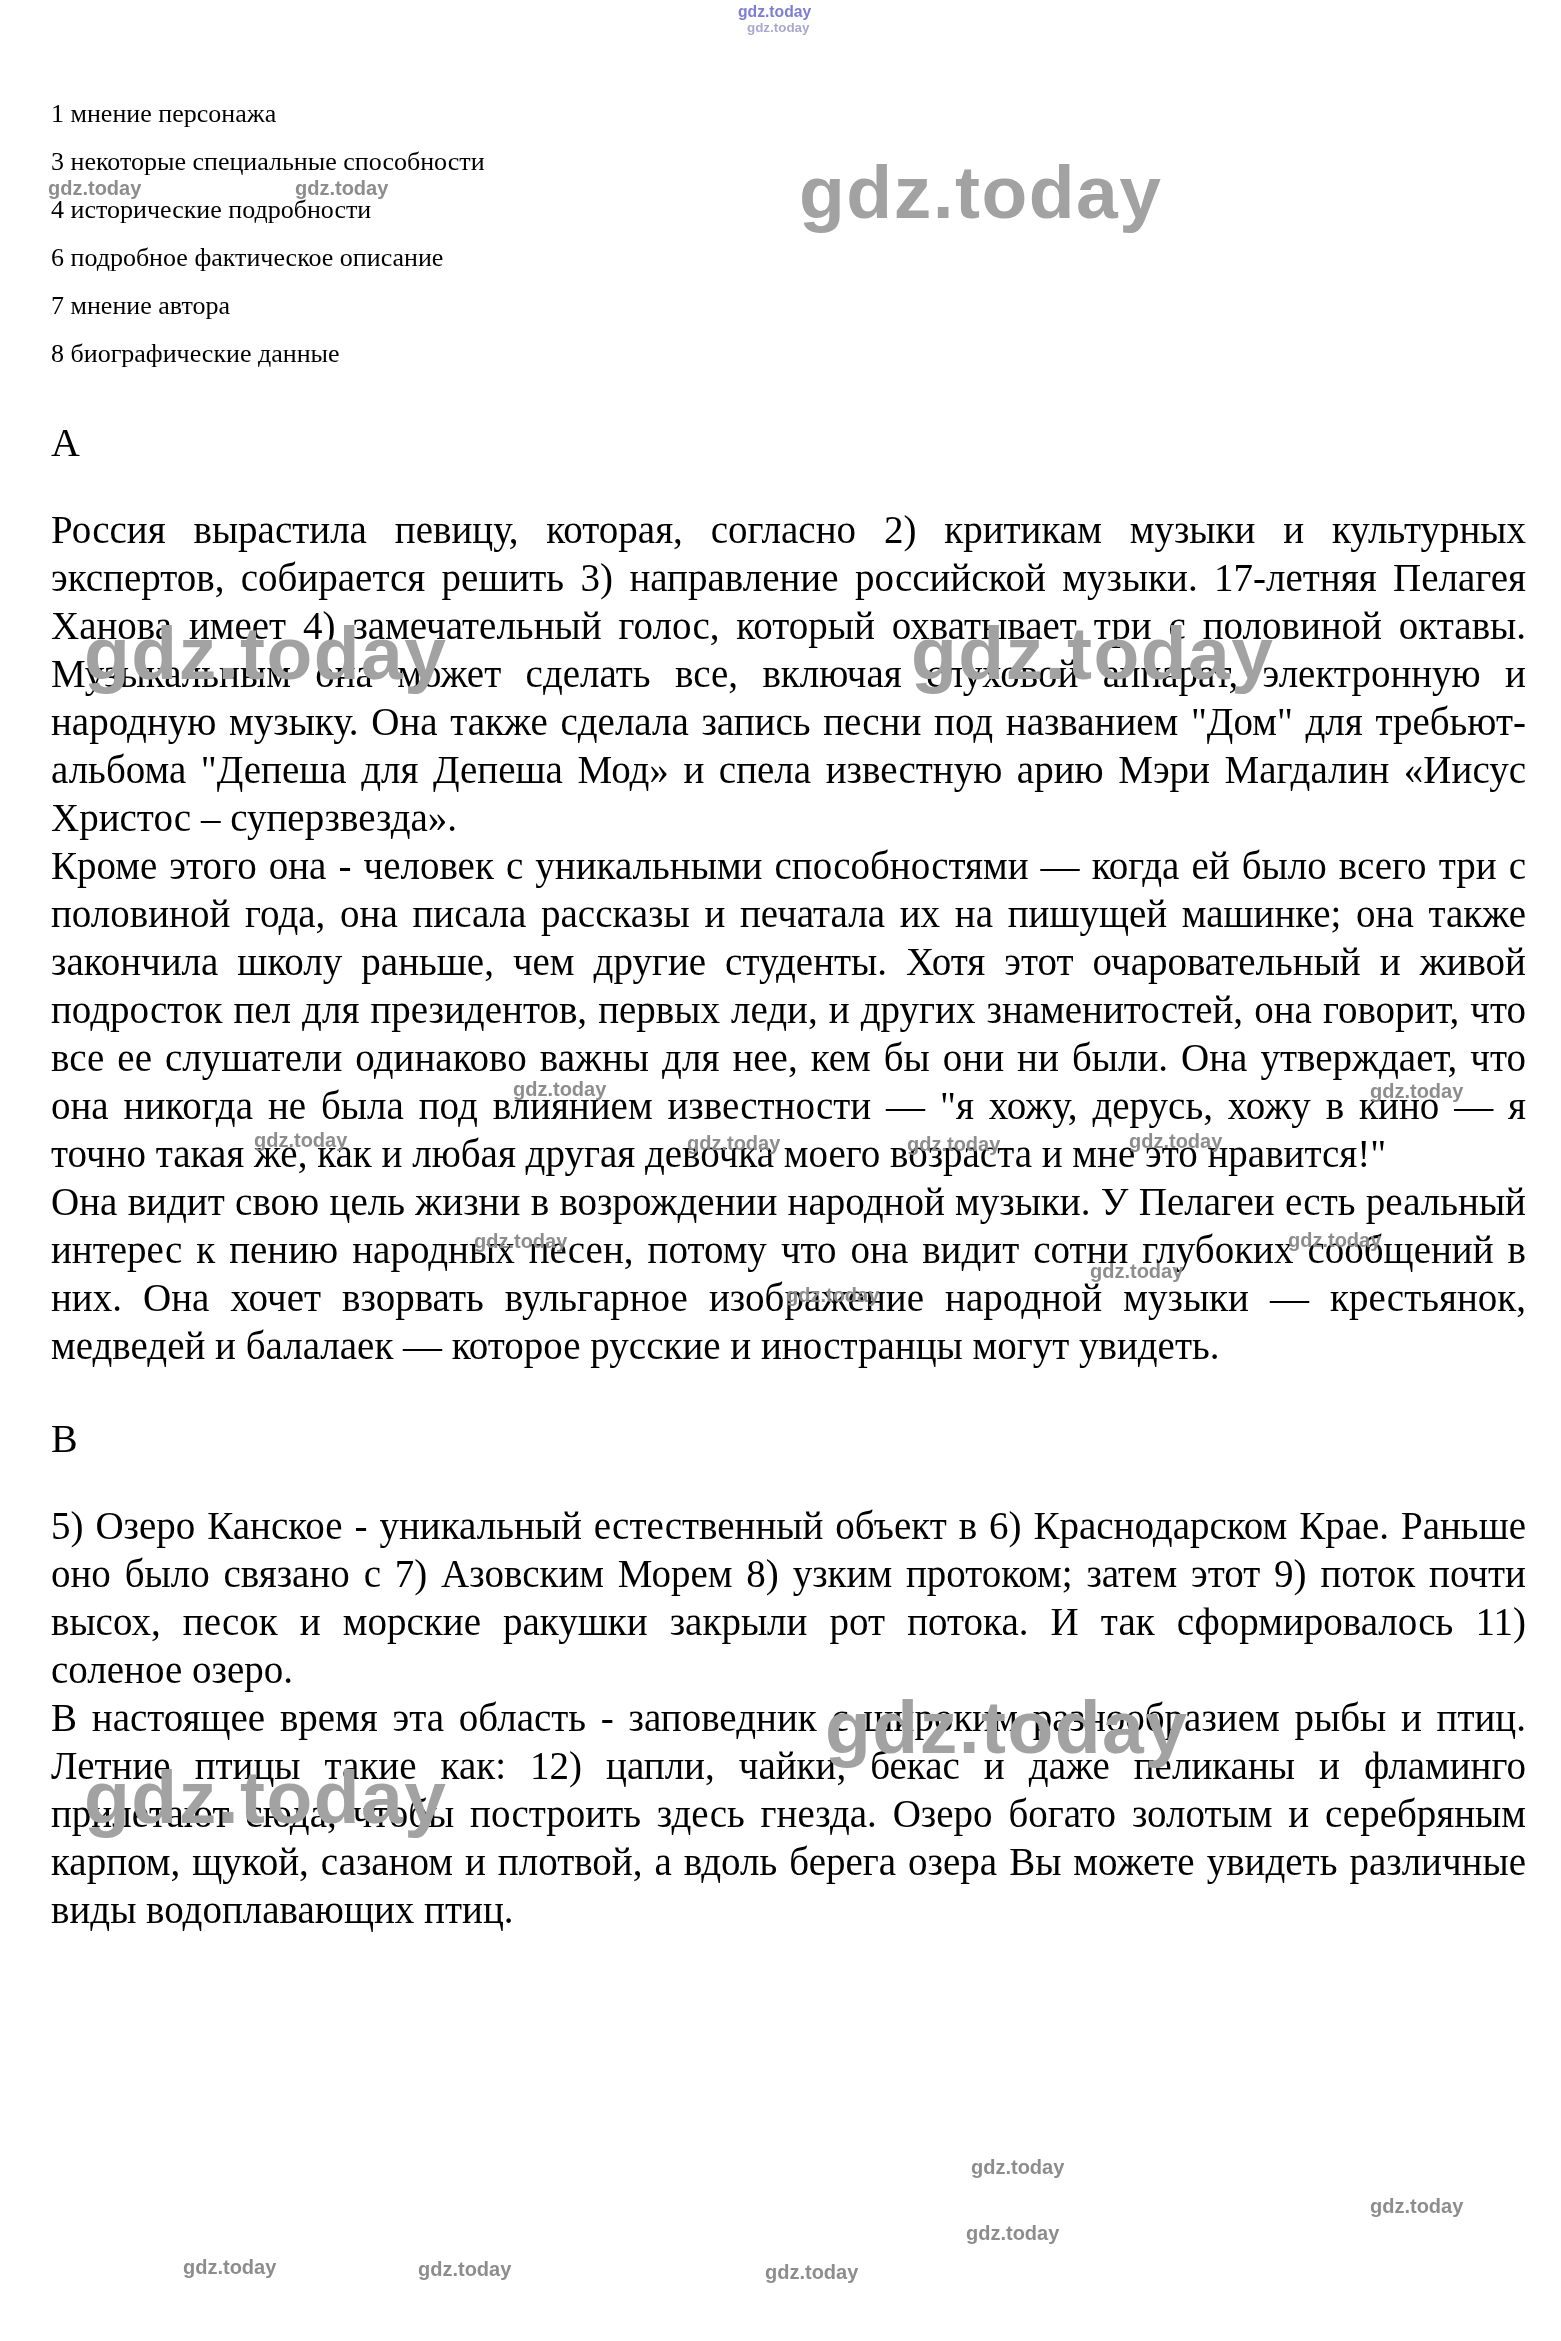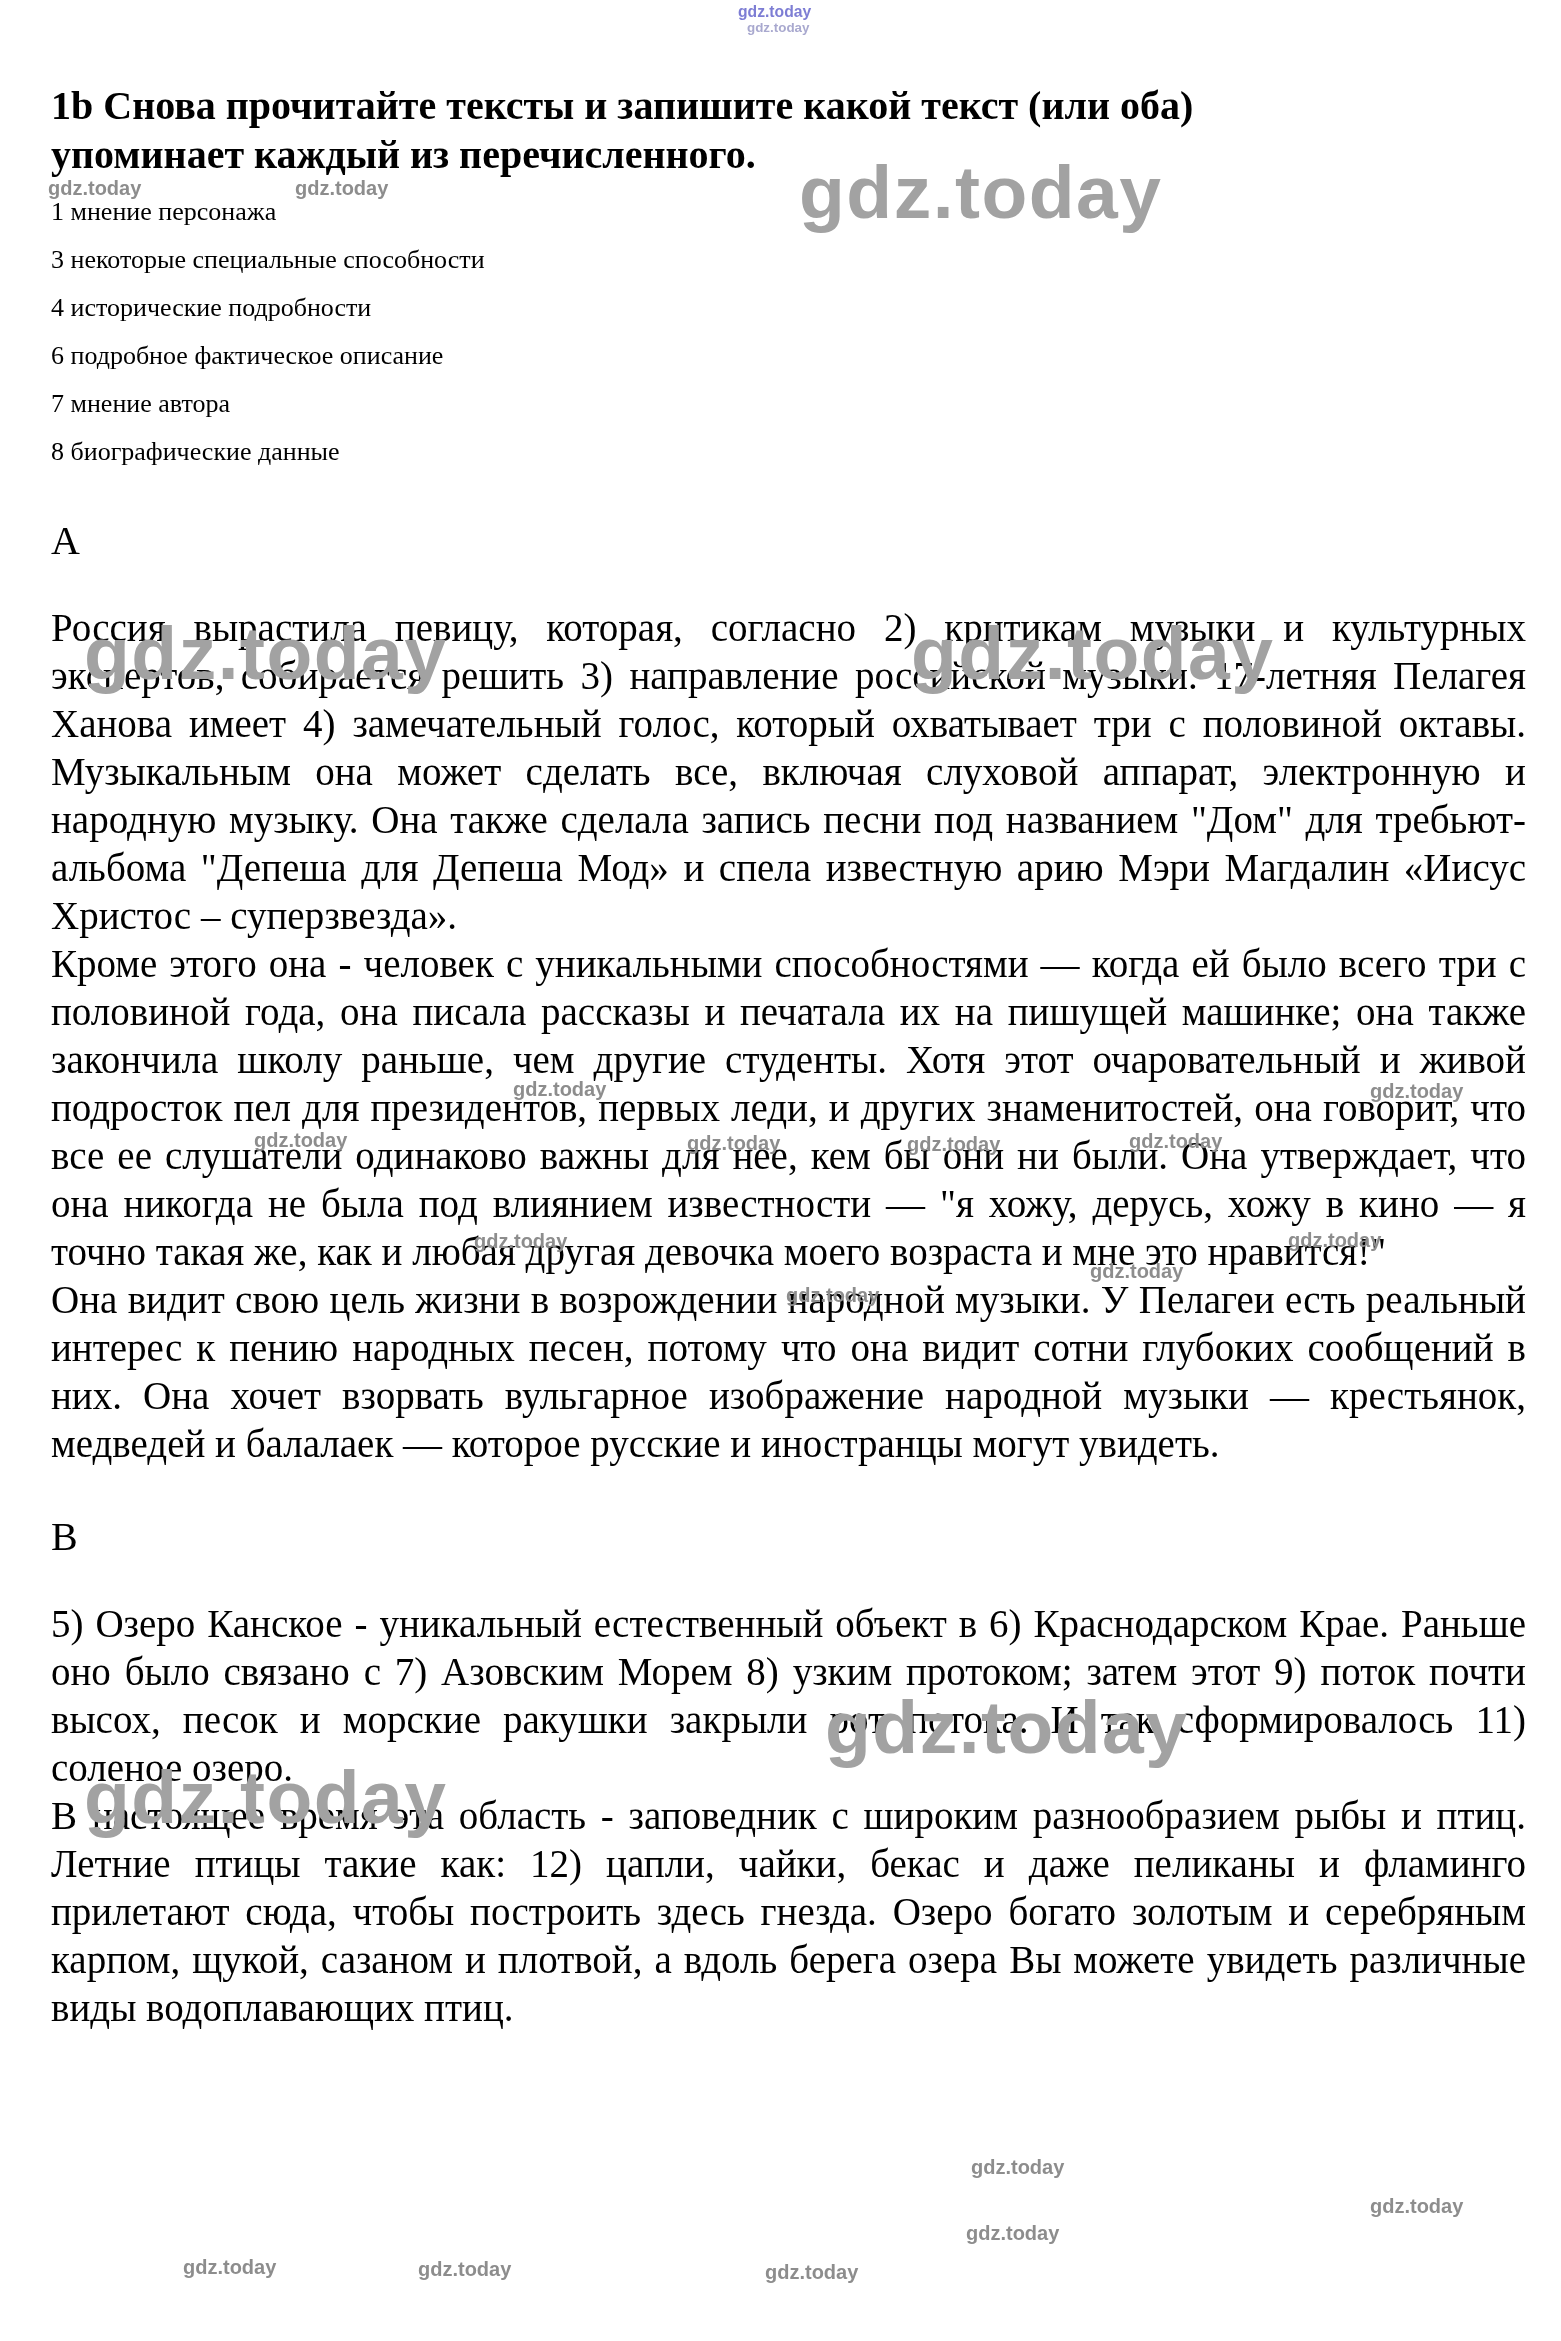--- a/index.html
+++ b/index.html
@@ -74,21 +74,20 @@
     color: #a9a9cf;
   }
 </style>
 </head>
 <body>
 
 <div class="screen">
 
   <div class="content">
 
-    <div class="title">1b Снова прочитайте тексты и запишите какой текст (или оба) упоминает каждый из перечисленного.</div>
 
     <div class="list">
       <div class="list-item">1 мнение персонажа</div>
       <div class="list-item">3 некоторые специальные способности</div>
       <div class="list-item">4 исторические подробности</div>
       <div class="list-item">6 подробное фактическое описание</div>
       <div class="list-item">7 мнение автора</div>
       <div class="list-item">8 биографические данные</div>
     </div>
 

